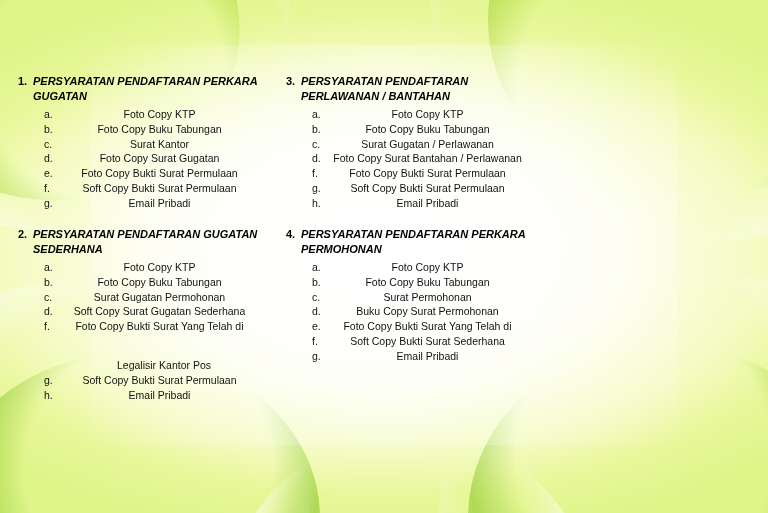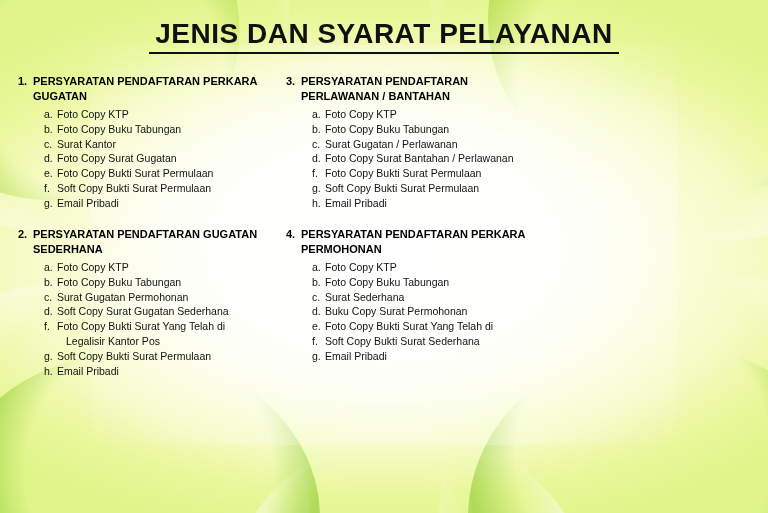--- a/index.html
+++ b/index.html
@@ -132,63 +132,63 @@
     line-height: 1.35;
     margin-bottom: 3px;
     display: flex;
   }
   .section-num {
     width: 15px;
     flex: 0 0 15px;
   }
   .section-title-text {
     flex: 1 1 auto;
+    font-style: italic;
   }
   .items {
     list-style: none;
     margin: 0;
     padding: 0 0 0 26px;
   }
   .item {
     font-size: 10.5px;
     color: #111;
     line-height: 1.42;
     display: flex;
     align-items: flex-start;
   }
   .item-label {
     flex: 0 0 13px;
     width: 13px;
   }
   .item-text {
     flex: 1 1 auto;
+    text-align: center;
   }
   .item-text .cont {
     display: block;
     padding-left: 9px;
+    margin-top: 24px;
   }
 </style>
 </head>
 <body>
 
 <div id="poster">
   <div class="swirl sw-tl"></div>
   <div class="swirl sw-tl2"></div>
   <div class="swirl sw-tr"></div>
   <div class="swirl sw-tr2"></div>
   <div class="swirl sw-bl"></div>
   <div class="swirl sw-bl2"></div>
   <div class="swirl sw-br"></div>
   <div class="swirl sw-br2"></div>
   <div class="swirl sw-bc"></div>
   <div class="glow-center"></div>
 
-  <div class="title-wrap">
-    <div class="title">JENIS DAN SYARAT PELAYANAN</div>
-  </div>
 
   <div class="content">
 
     <div class="col col-1">
 
       <div class="section">
         <div class="section-head">
           <span class="section-num">1.</span>
           <span class="section-title-text">PERSYARATAN PENDAFTARAN PERKARA GUGATAN</span>
         </div>
@@ -311,21 +311,21 @@
           <li class="item">
               <span class="item-label">a.</span>
               <span class="item-text">Foto Copy KTP</span>
             </li>
           <li class="item">
               <span class="item-label">b.</span>
               <span class="item-text">Foto Copy Buku Tabungan</span>
             </li>
           <li class="item">
               <span class="item-label">c.</span>
-              <span class="item-text">Surat Sederhana</span>
+              <span class="item-text">Surat Permohonan</span>
             </li>
           <li class="item">
               <span class="item-label">d.</span>
               <span class="item-text">Buku Copy Surat Permohonan</span>
             </li>
           <li class="item">
               <span class="item-label">e.</span>
               <span class="item-text"><span>Foto Copy Bukti Surat Yang Telah di</span></span>
             </li>
           <li class="item">

